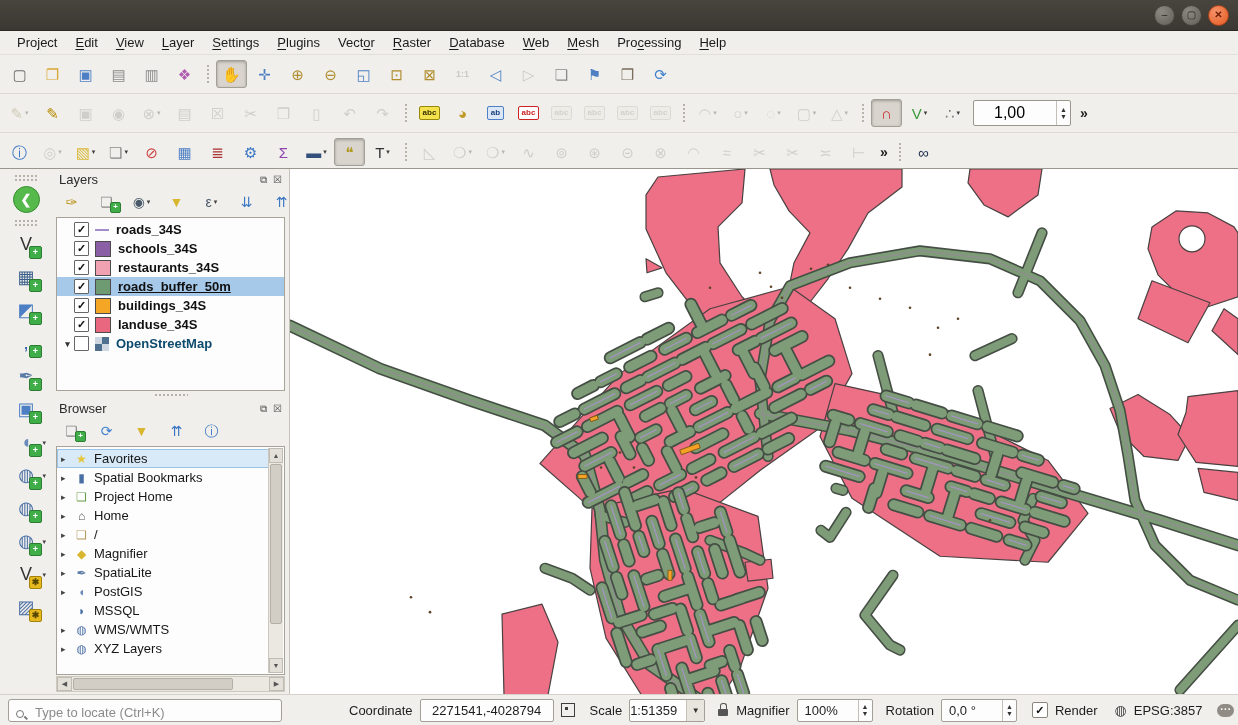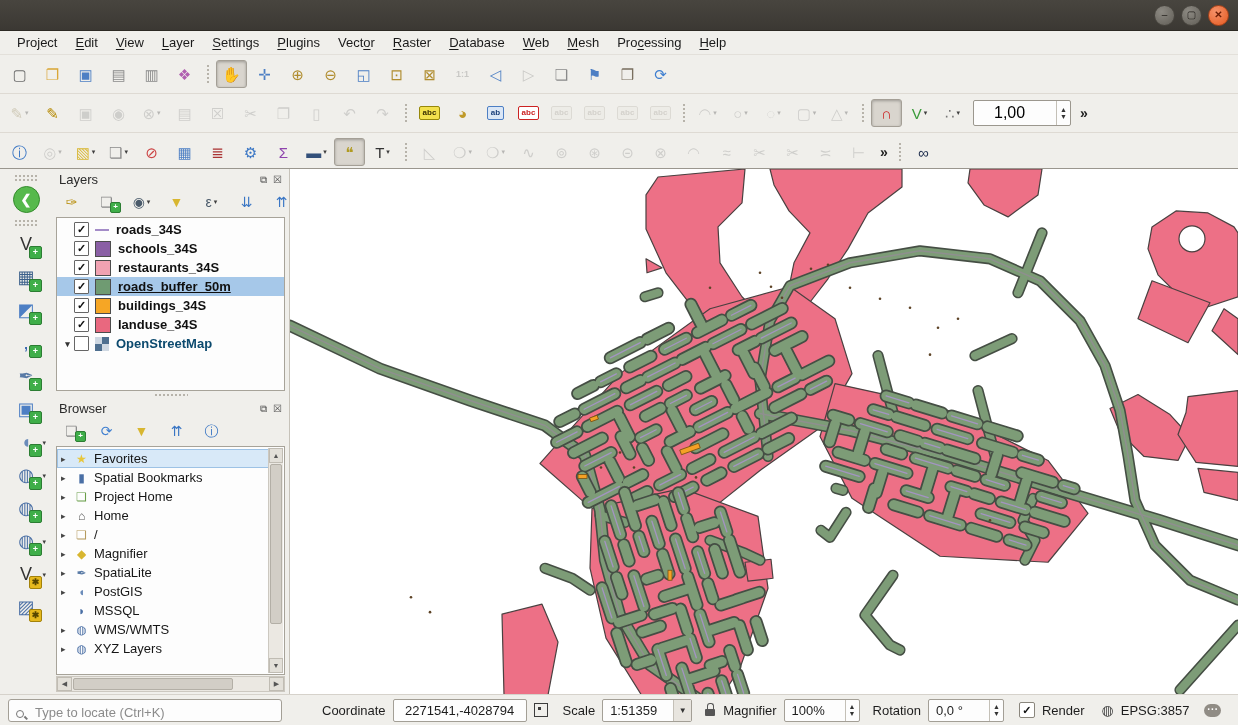--- a/index.html
+++ b/index.html
@@ -106,21 +106,21 @@
            border-radius:3px;padding:0 6px;gap:6px;flex:none}
   .locator input{border:none;outline:none;background:transparent;font-size:13px;color:#333;width:100%;
                  font-family:"Liberation Sans",sans-serif}
   .locator input::placeholder{color:#8b8b8b}
   .mag{width:12px;height:12px;position:relative;flex:none}
   .mag::before{content:"";position:absolute;left:1px;top:1px;width:6px;height:6px;border:1.5px solid #777;border-radius:50%}
   .mag::after{content:"";position:absolute;left:8.5px;top:8px;width:4px;height:1.5px;background:#777;transform:rotate(45deg)}
   .sbox{background:#fdfdfd;border:1px solid #a39f96;border-radius:2px;height:21px;display:flex;align-items:center;
         padding:0 7px;font-size:13px;flex:none}
   .combo{display:flex;align-items:stretch;background:#fdfdfd;border:1px solid #a39f96;border-radius:2px;height:21px;flex:none}
-  .combo .val{padding:0 7px;display:flex;align-items:center}
+  .combo .val{padding:0 0;display:flex;align-items:center}
   .combo .dbtn{width:17px;border-left:1px solid #c4c0b7;display:flex;align-items:center;justify-content:center;
                font-size:8px;color:#333;background:#e8e5df}
   .spin{display:flex;align-items:stretch;background:#fdfdfd;border:1px solid #a39f96;border-radius:2px;height:21px;flex:none}
   .spin .val{padding:0 7px;display:flex;align-items:center;min-width:46px}
   .stamp{width:12px;height:12px;border:1.6px solid #3c3c3c;position:relative;flex:none}
   .stamp::after{content:"";position:absolute;left:3px;top:3px;width:3px;height:3px;background:#3c3c3c}
   .lockic{width:11px;height:14px;position:relative;flex:none}
   .lockic::before{content:"";position:absolute;left:2px;top:0;width:5px;height:7px;border:1.5px solid #555;
                   border-bottom:none;border-radius:3px 3px 0 0}
   .lockic::after{content:"";position:absolute;left:0;top:6px;width:10px;height:7px;background:#555;border-radius:1px}
@@ -773,21 +773,21 @@
           </g>
         </svg>
     </div>
   </div>
 
   <div class="statusbar">
     <div class="locator">
       <span class="mag"></span>
       <input placeholder="Type to locate (Ctrl+K)" style="">
     </div>
-    <span style="margin-left:33px">Coordinate</span>
+    <span style="margin-left:60px">Coordinate</span>
     <div class="sbox" style="width:118px;justify-content:center">
       <span>2271541,-4028794</span>
     </div>
     <span class="stamp"></span>
     <span style="margin-left:8px">Scale</span>
     <div class="combo">
       <span class="val" style="min-width:56px">1:51359</span>
       <span class="dbtn">▼</span>
     </div>
     <span class="lockic" style="margin-left:6px"></span>

